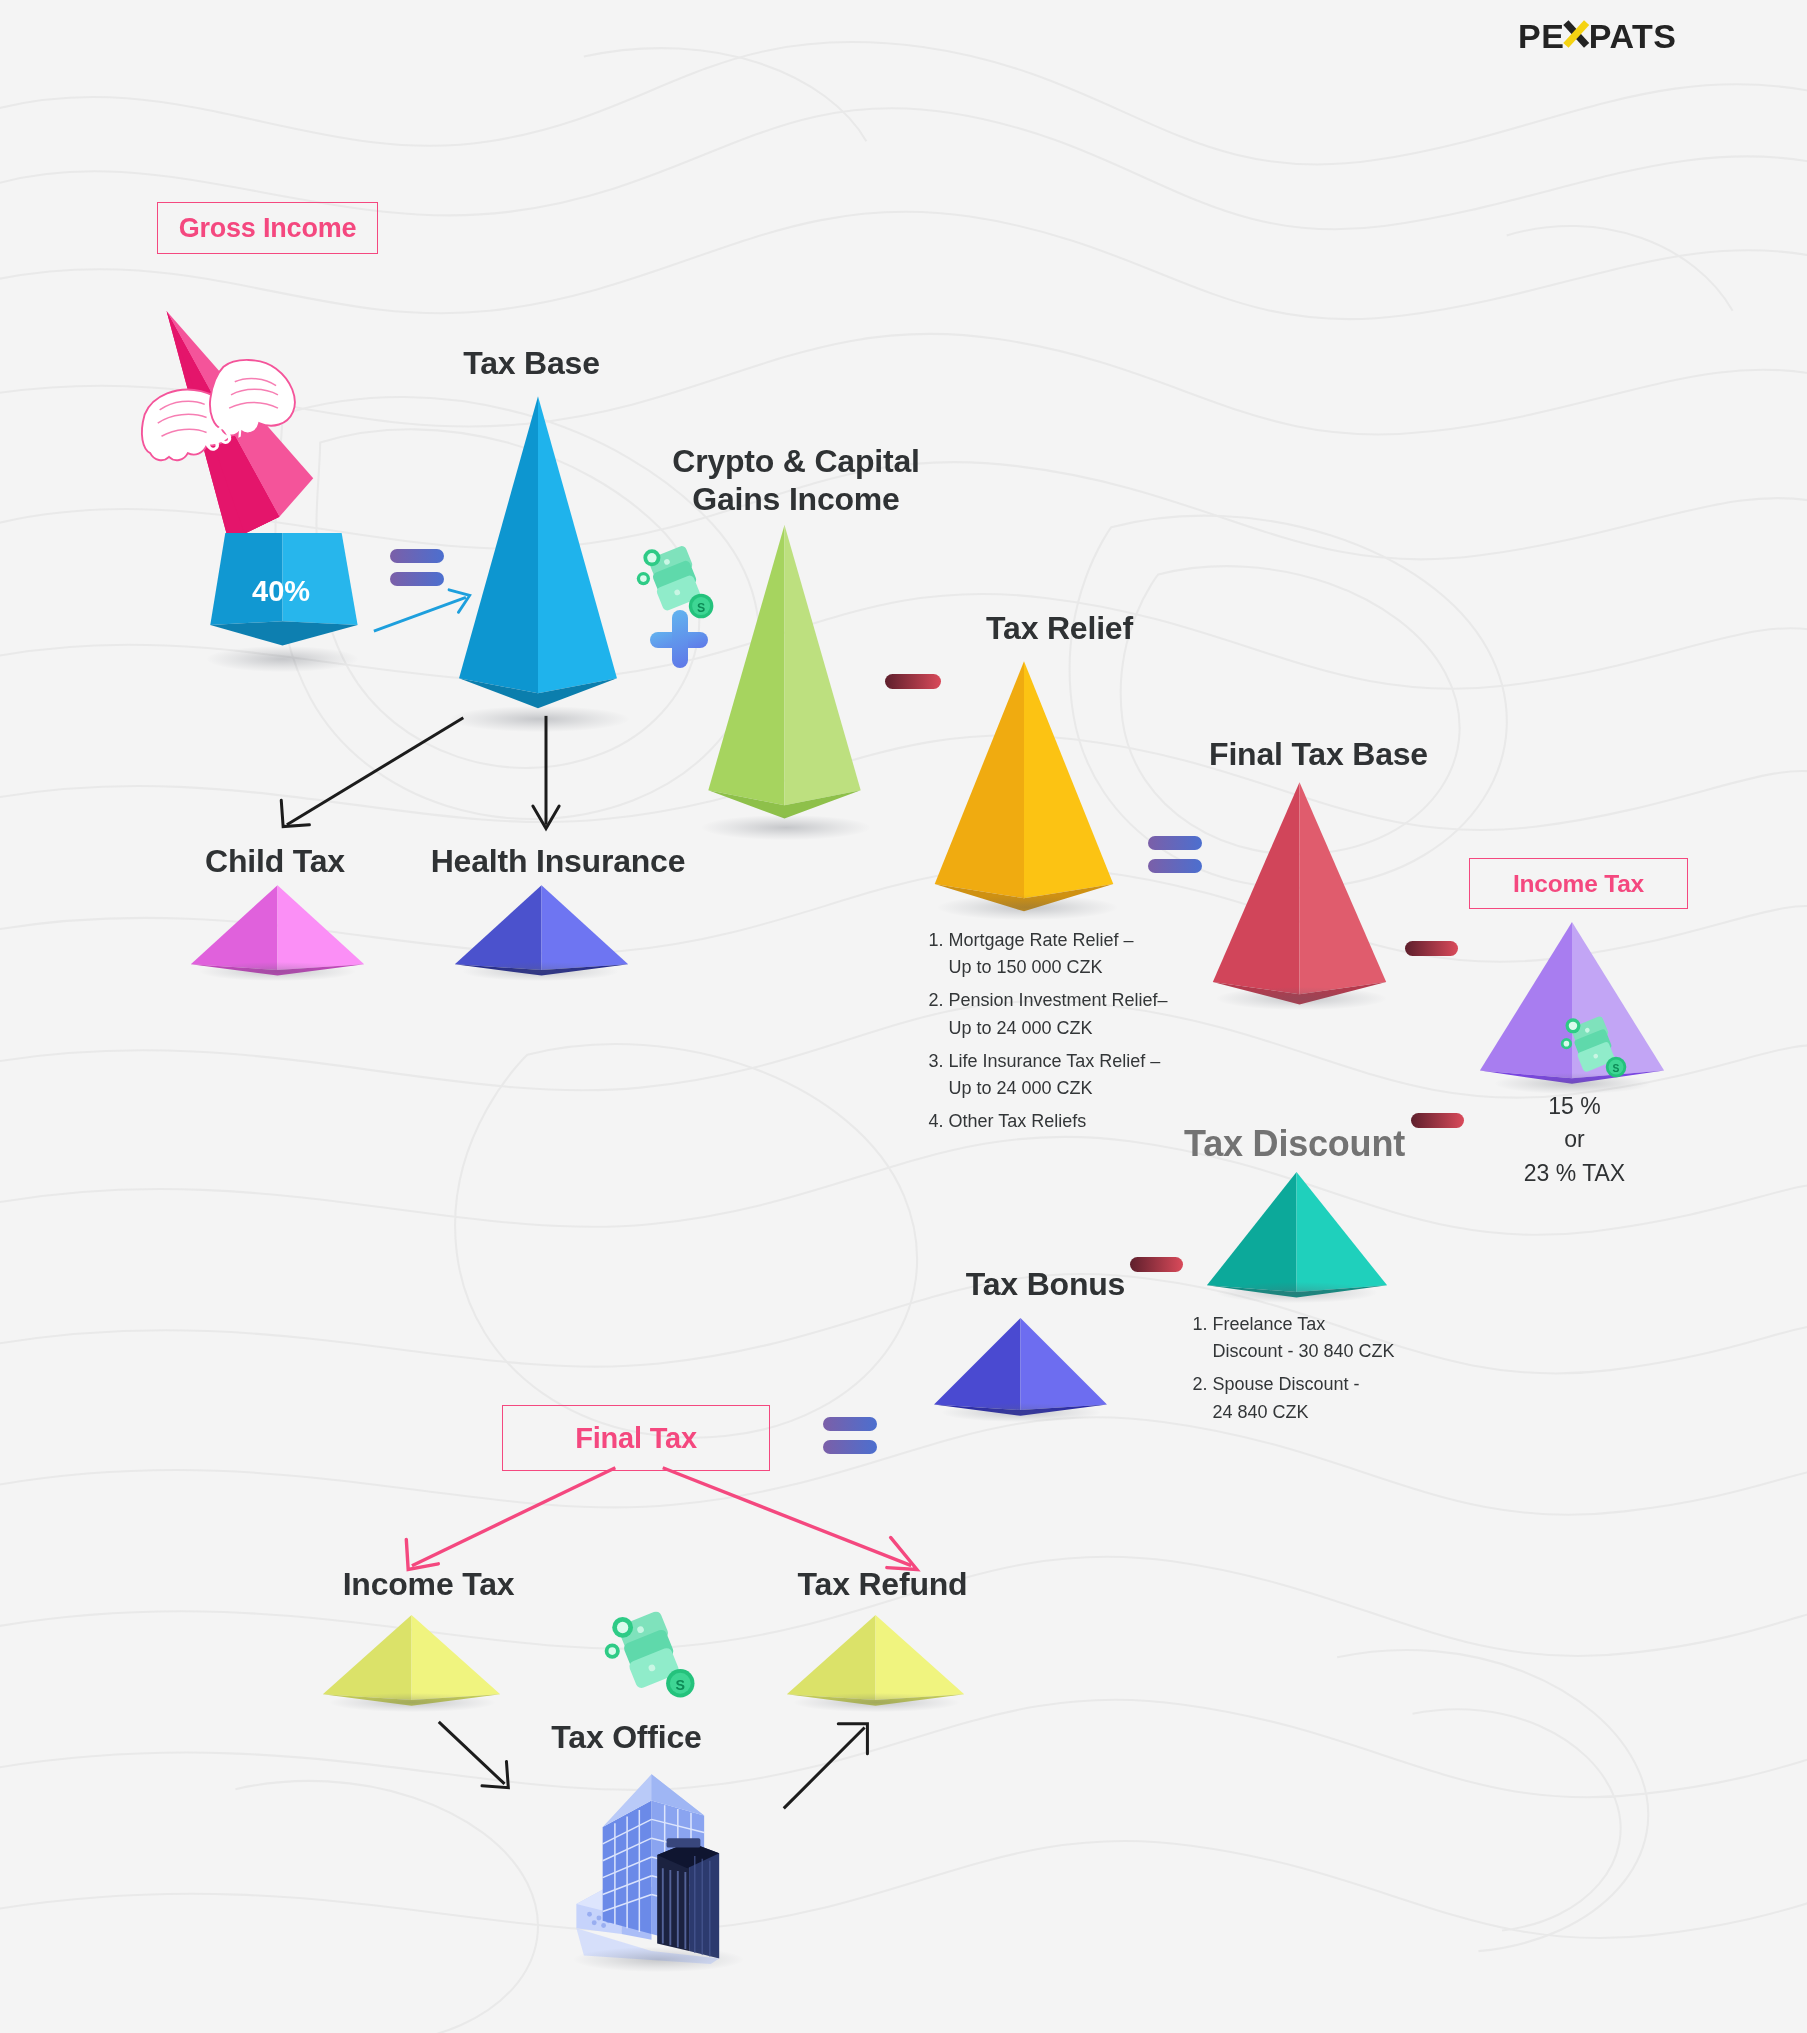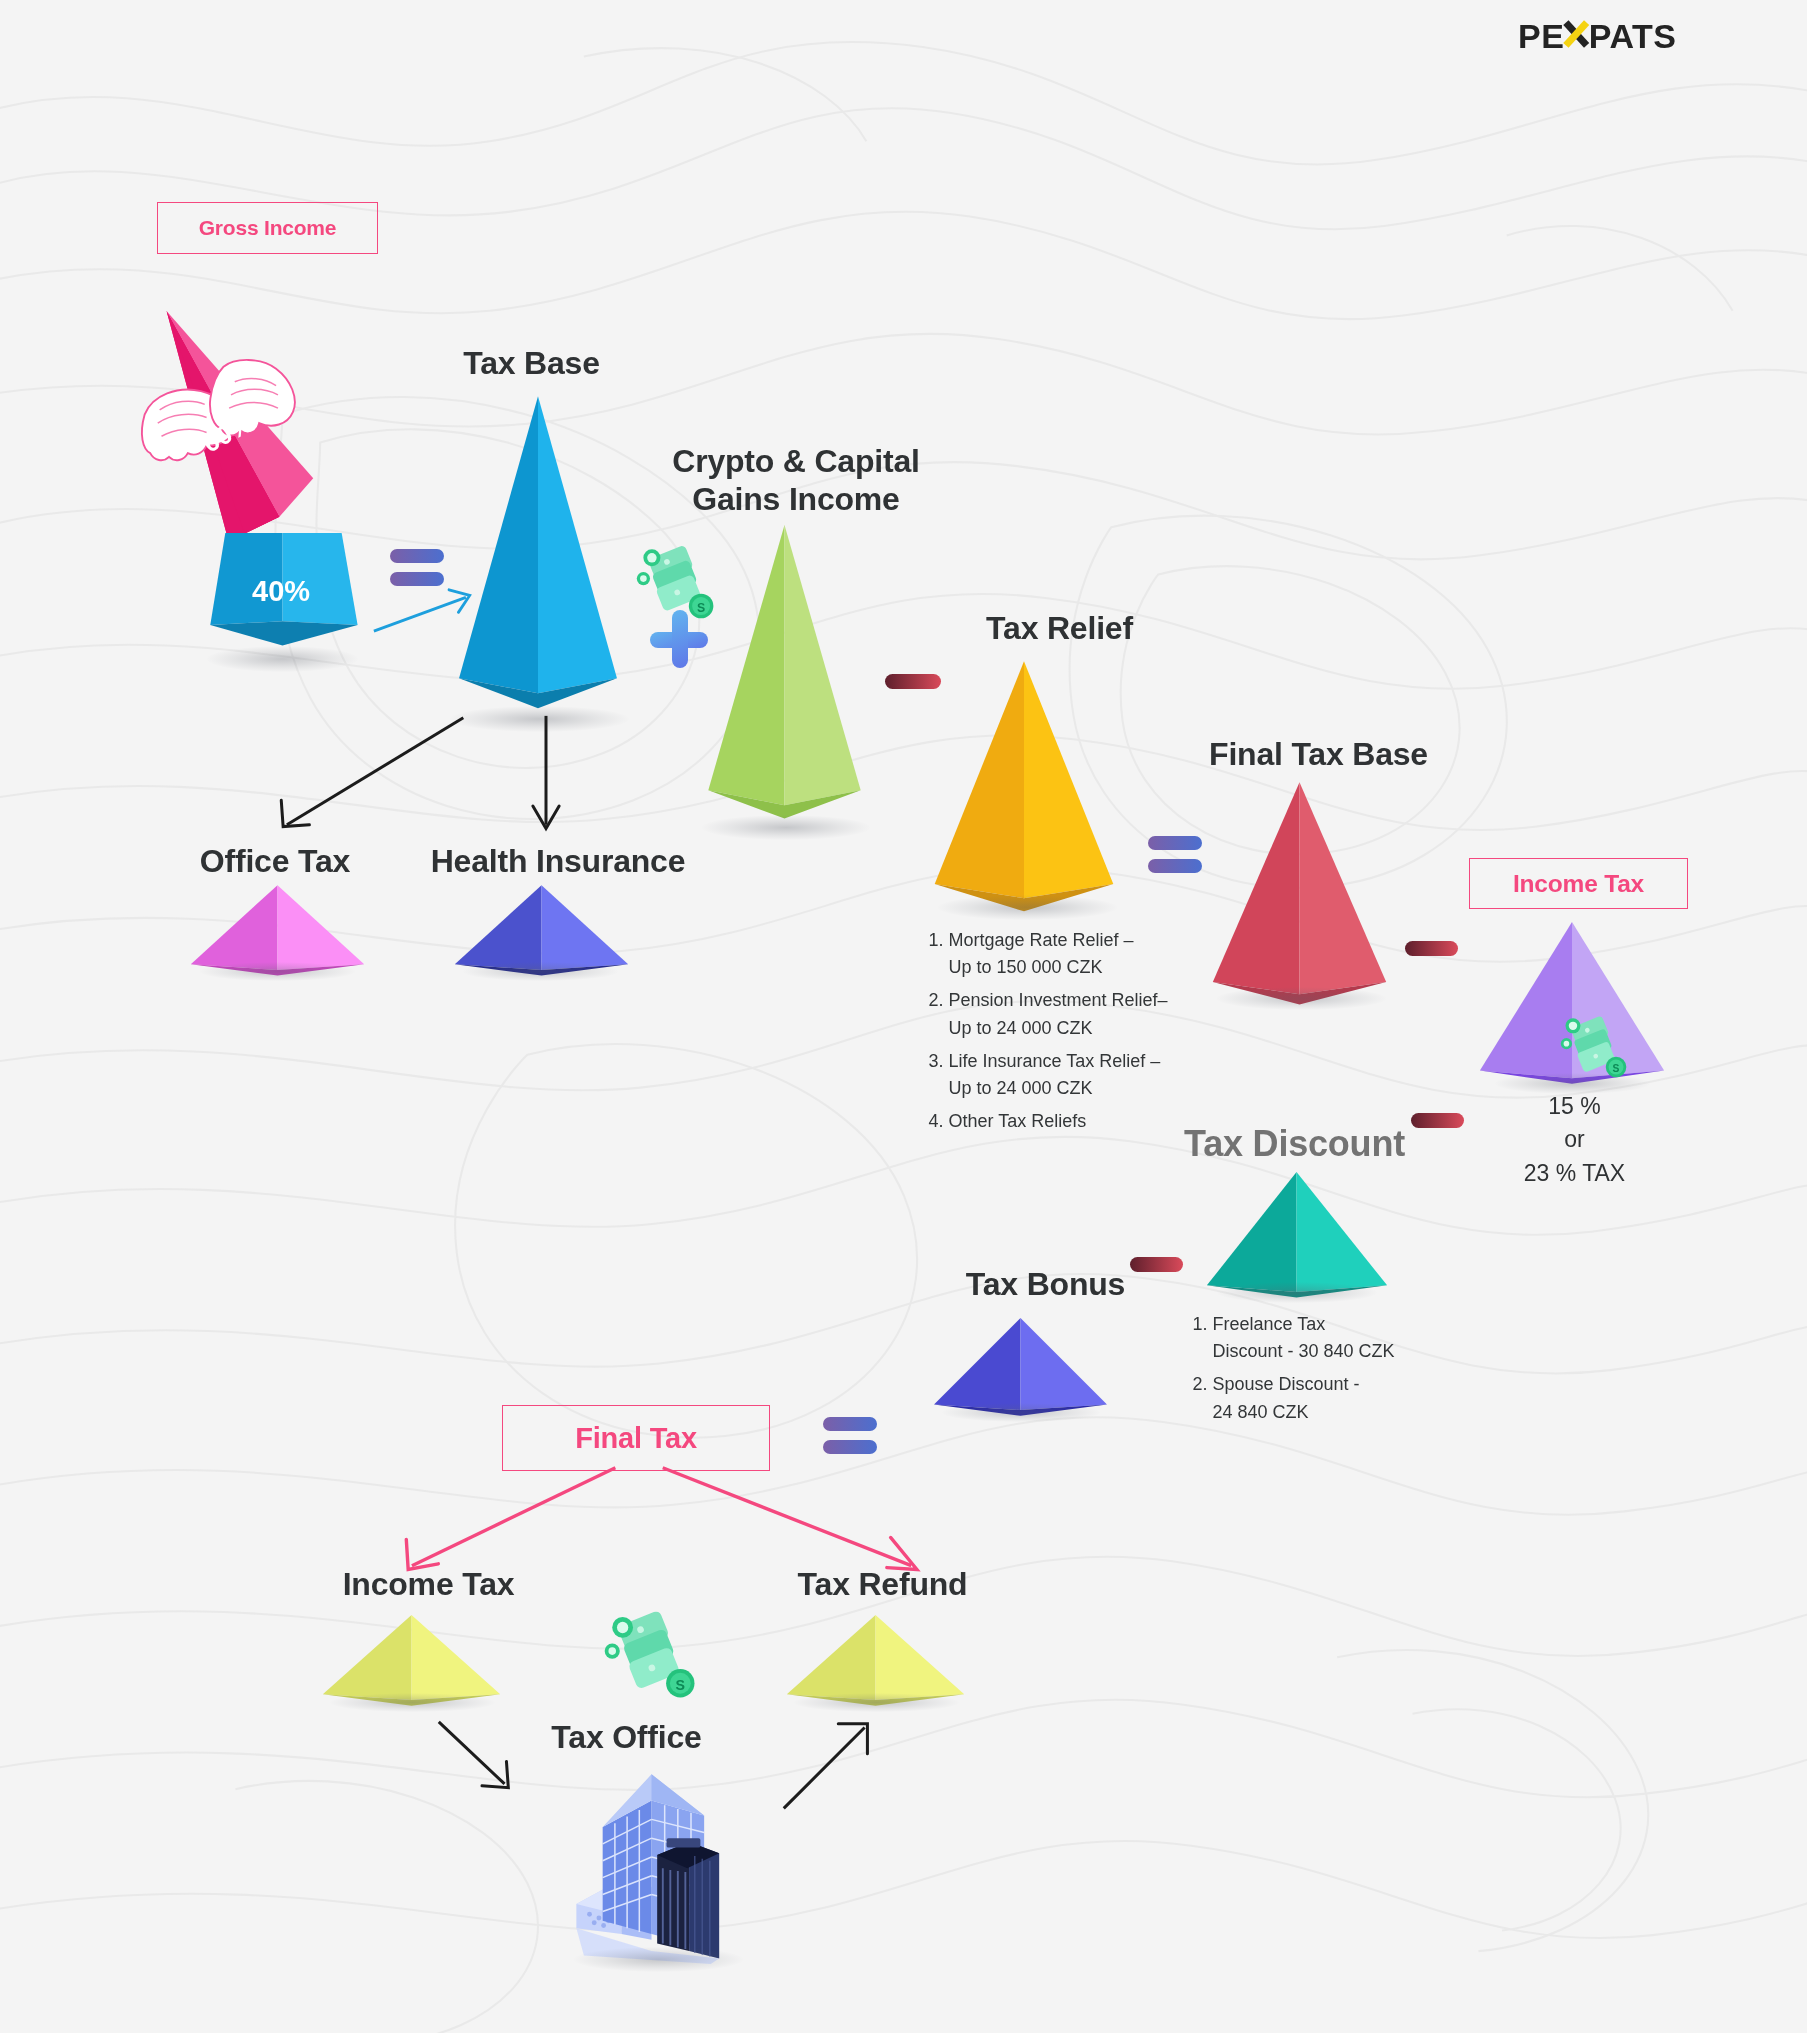--- a/index.html
+++ b/index.html
@@ -91,21 +91,21 @@
     <span>PE</span>
     <span style="position:relative;display:inline-block;width:24.5px;height:34px;">
       <svg width="24.5" height="34" viewBox="0 0 26 36">
         <path d="M2,6 L24,30" stroke="#232323" stroke-width="7.5" stroke-linecap="butt"></path>
         <path d="M24,6 L2,30" stroke="#f5d312" stroke-width="7.5" stroke-linecap="butt"></path>
       </svg>
     </span>
     <span>PATS</span>
   </div>
 
-  <div class="abs boxlabel" style="left:157px;top:202px;width:219px;height:50px;font-size:21px;">
+  <div class="abs boxlabel" style="left:157px;top:202px;width:219px;height:50px;font-size:27px;">
     <span>Gross Income</span>
   </div>
 
   <div class="abs" style="left:141px;top:311px;width:226px;height:235px;">
     <svg width="226" height="235" viewBox="0 0 240 250">
       <polygon points="27,0 147,219 93,245" fill="#e4156b"></polygon>
       <polygon points="27,0 147,219 93,245" fill="#e4156b"></polygon>
       <polygon points="27,0 183,178 147,219" fill="#f4549a"></polygon>
       <polygon points="27,0 147,219 110,237" fill="#e4156b"></polygon>
     </svg>
@@ -312,21 +312,21 @@
       <polygon points="3,92 95,98 187,92 95,104" fill="#2b2ba8"></polygon>
     </svg>
   </div>
   <div class="abs shadow" style="left:942px;top:1403px;width:158px;height:19px;"></div>
 
   <div class="abs eq" style="left:823px;top:1417px;width:54px;">
     <span></span>
       <span></span>
   </div>
 
-  <div class="abs hdr h-34" style="left:174px;top:843px;width:202px;">Office Tax</div>
+  <div class="abs hdr h-34" style="left:174px;top:843px;width:202px;">Child Tax</div>
   <div class="abs" style="left:188px;top:885px;width:179px;height:87px;">
     <svg width="179" height="87" viewBox="0 0 190 92">
       <polygon points="95,0 3,84 95,90" fill="#e061dc"></polygon>
       <polygon points="95,0 187,84 95,90" fill="#fb8ff6"></polygon>
       <polygon points="3,84 95,90 187,84 95,96" fill="#c245bb"></polygon>
     </svg>
   </div>
   <div class="abs shadow" style="left:200px;top:962px;width:155px;height:19px;"></div>
 
   <div class="abs hdr h-34" style="left:426px;top:843px;width:264px;">Health Insurance</div>

